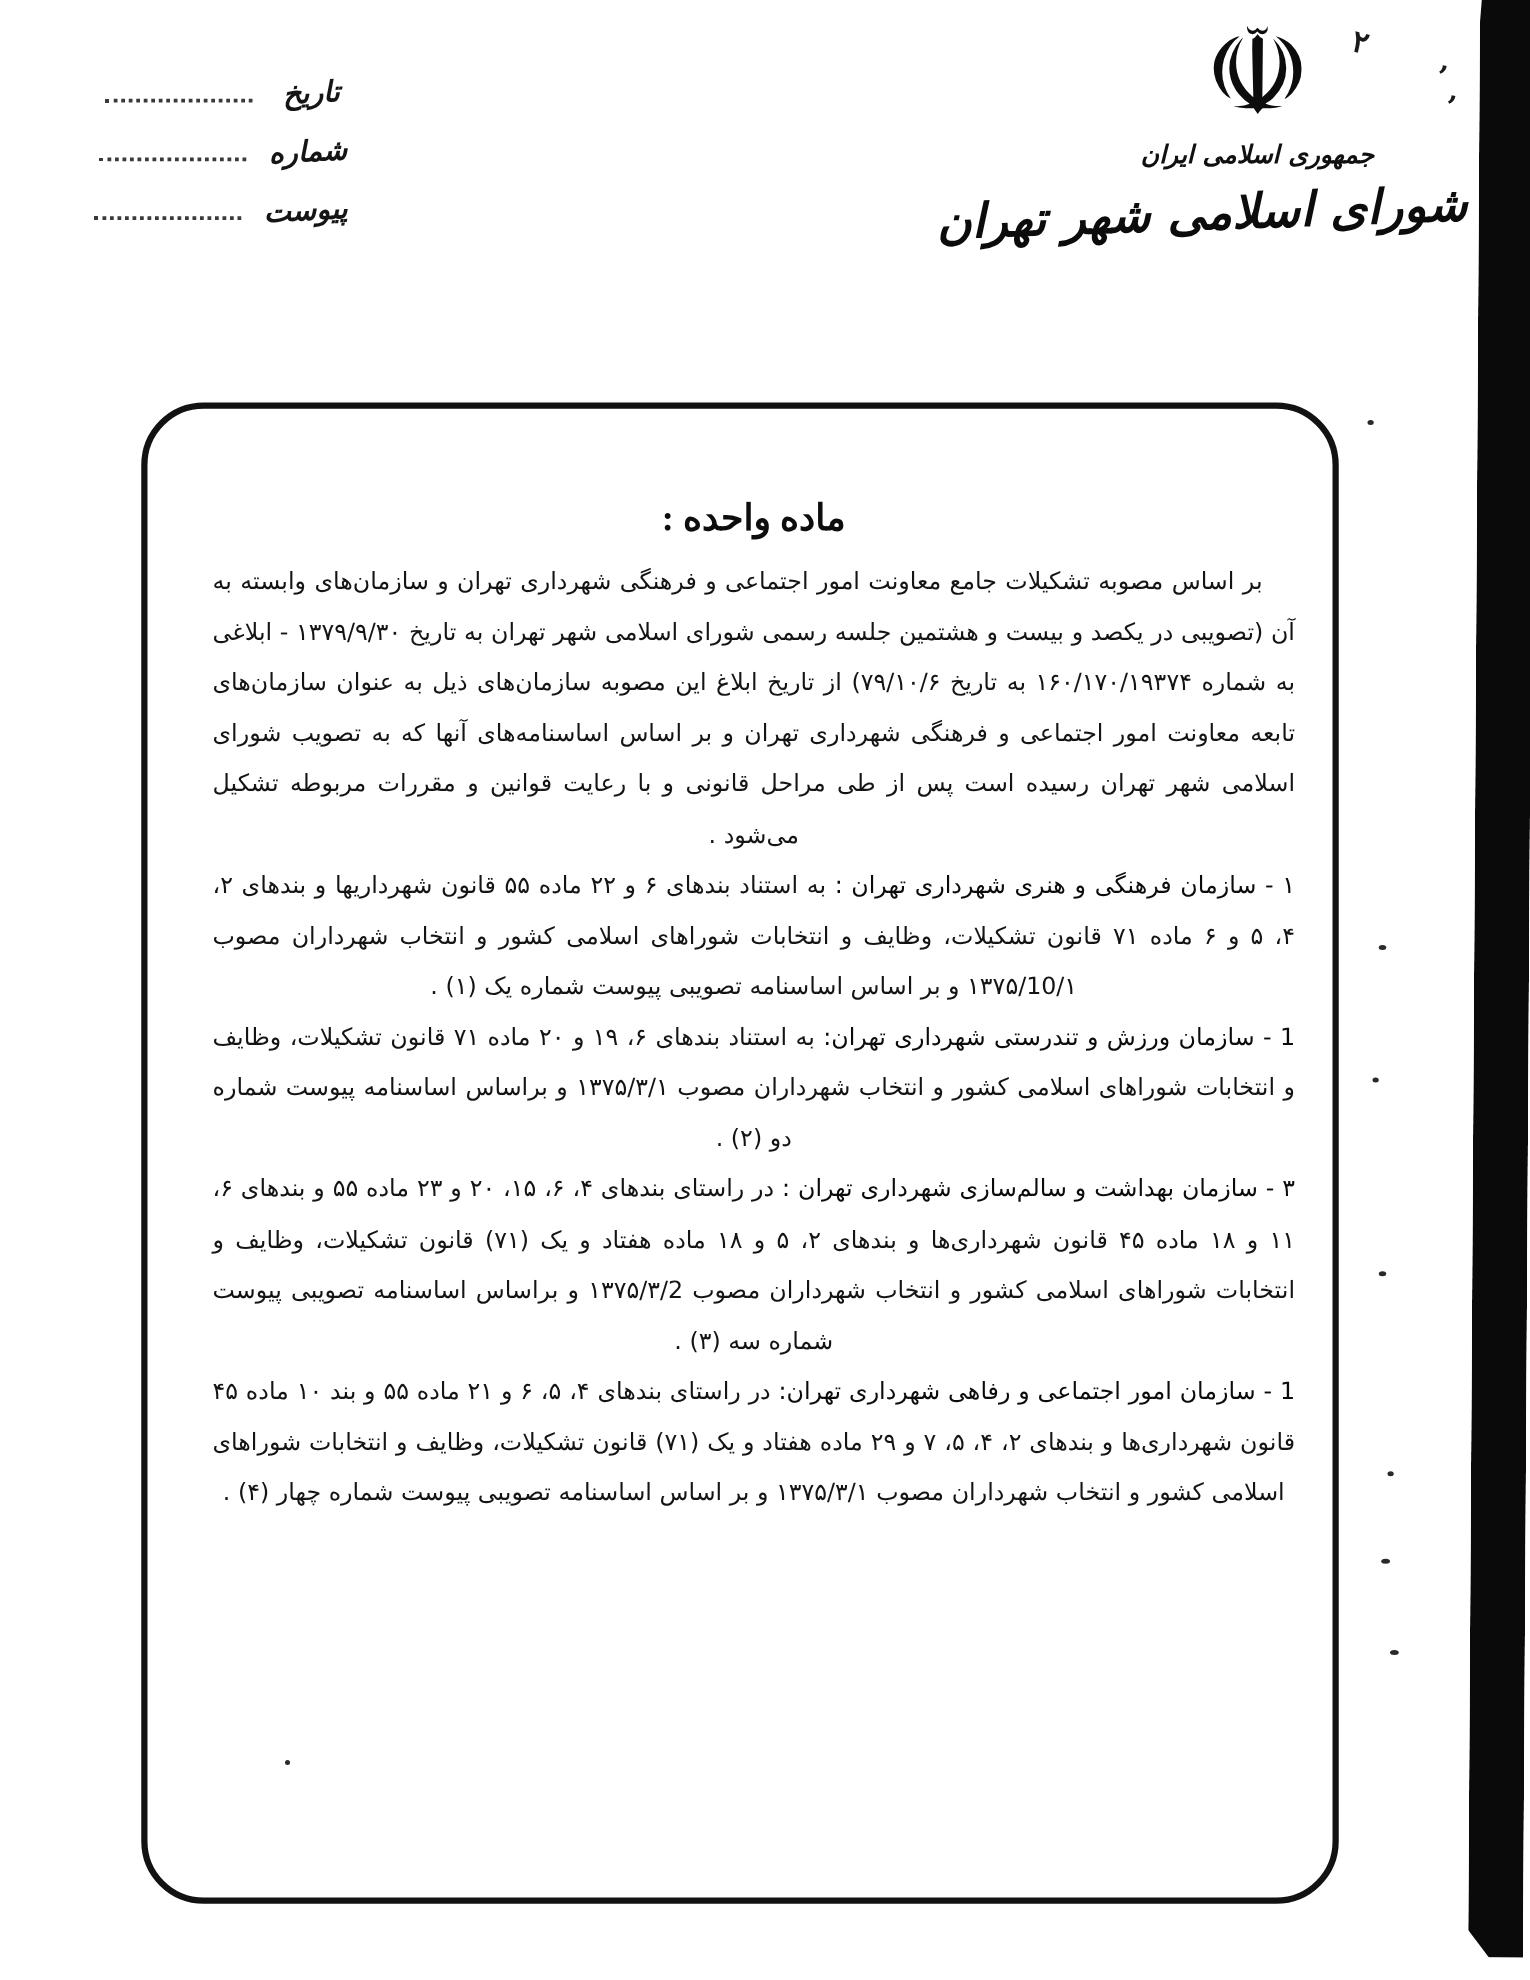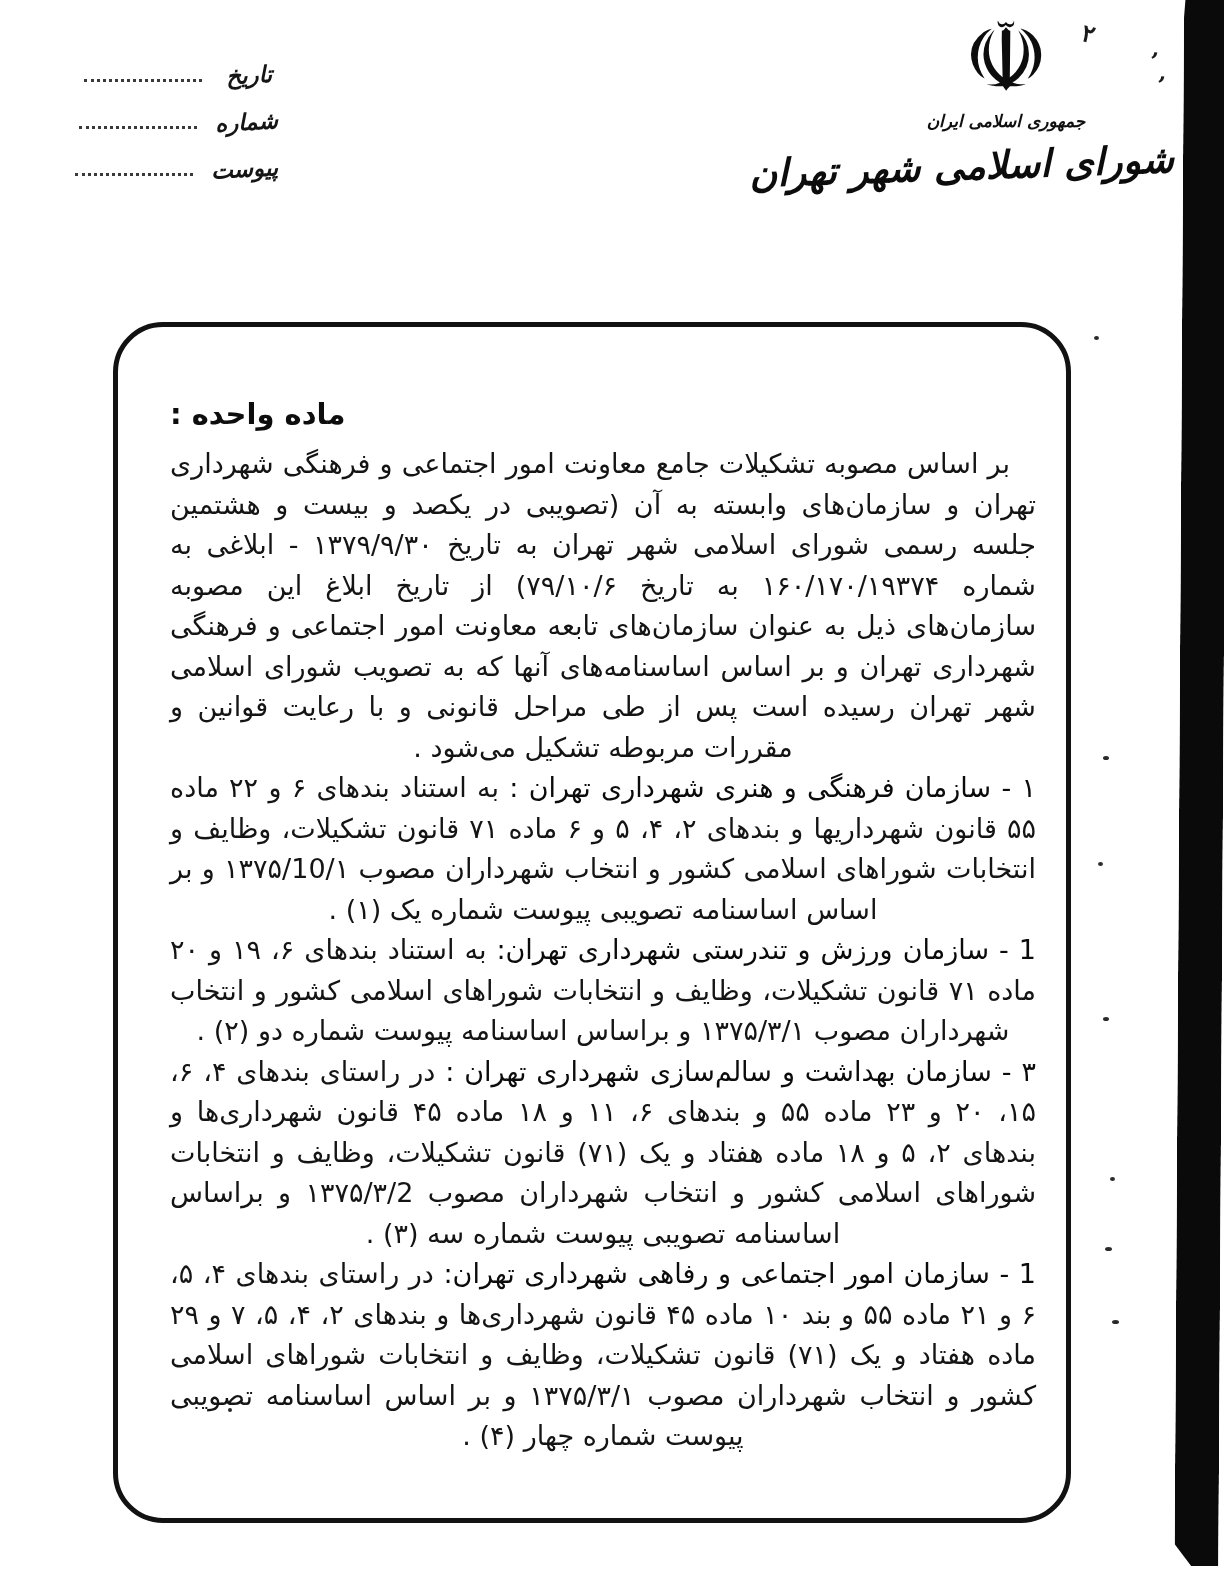--- a/index.html
+++ b/index.html
@@ -39,21 +39,21 @@
     position: absolute; left: 838px; top: 8px; width: 336px;
     text-align: center; direction: rtl;
   }
   .emblem {
     font-size: 96px; line-height: 1.05; color: #0d0d0d;
     font-family: "DejaVu Sans", sans-serif;
   }
   .country-name {
     font-family: "DejaVu Serif", serif;
     font-style: italic; font-weight: bold;
-    font-size: 17px; line-height: 1.2; color: #101010;
+    font-size: 20px; line-height: 1.2; color: #101010;
     margin-top: 2px;
   }
   .council-name {
     font-family: "DejaVu Serif", serif;
     font-style: italic; font-weight: bold;
     font-size: 38px; line-height: 1.15; color: #0c0c0c;
     margin-top: 12px; white-space: nowrap;
     transform: rotate(-2deg);
   }
   .hand-mark {
@@ -89,26 +89,26 @@
     width: 958px; height: 1201px;
     box-sizing: border-box;
     border: 5px solid #121212;
     border-radius: 50px;
     padding: 70px 30px 0 52px;
     direction: rtl;
     overflow: hidden;
   }
   .doc-heading {
     font-size: 29px; font-weight: bold;
-    text-align: left; margin: 0 0 13px 0;
-    color: #0d0d0d; letter-spacing: 0.5px;
+    text-align: center; margin: 0 0 13px 0;
+    color: #0d0d0d; letter-spacing: 0.5px; font-family: Liberation Serif, serif;
   }
   .doc-box p {
     margin: 0;
-    font-size: 27px; line-height: 40.5px;
+    font-size: 19px; line-height: 40.5px;
     text-align: justify; text-align-last: center;
     color: #141414;
   }
   .intro-par { text-indent: 26px; }
   .item-title { font-weight: normal; color: #0b0b0b; }
 </style>
 </head>
 <body>
 
 <div class="page">

